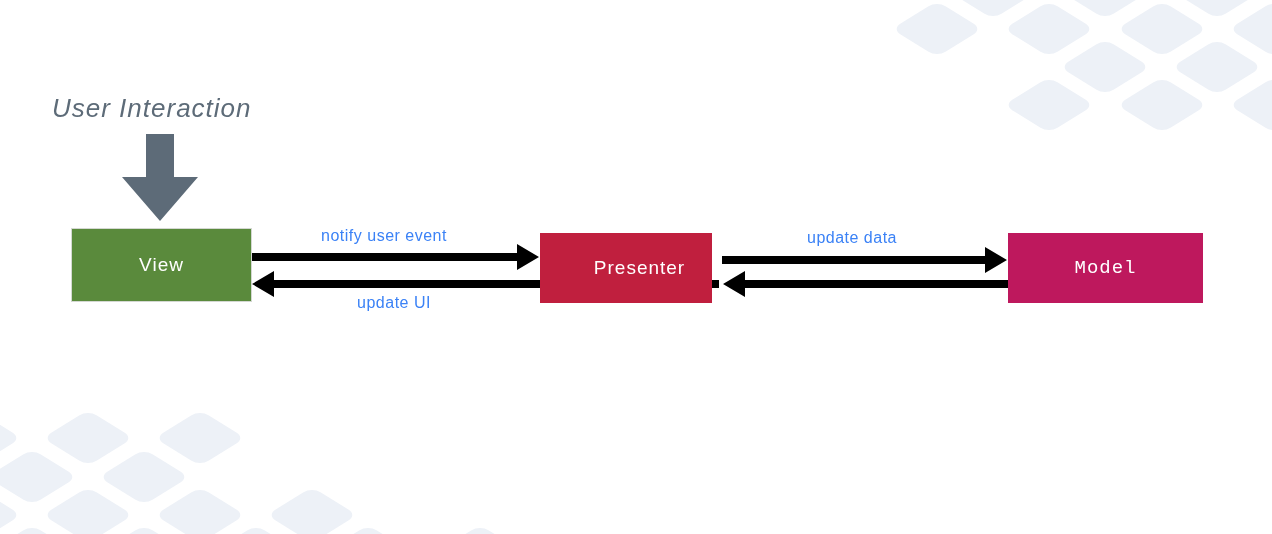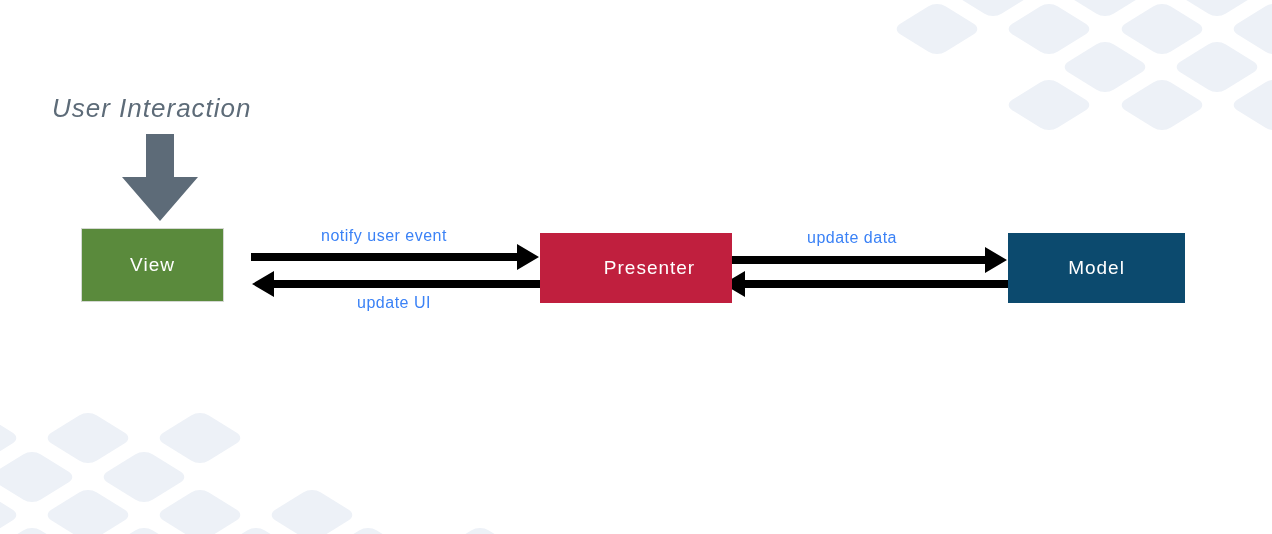--- a/index.html
+++ b/index.html
@@ -31,32 +31,33 @@
     display: flex;
     align-items: center;
     justify-content: center;
     color: #ffffff;
     font-size: 19px;
     letter-spacing: 1px;
     box-sizing: border-box;
     white-space: nowrap;
   }
   .node-view {
-    left: 81px; top: 228px; width: 143px; height: 74px;
+    left: 71px; top: 228px; width: 181px; height: 74px;
     background: #5a8a3c;
     border: 1px solid #d4d8d2;
   }
   .node-presenter {
-    left: 540px; top: 233px; width: 192px; height: 70px;
+    left: 540px; top: 233px; width: 172px; height: 70px;
     background: #c01f3e;
     padding-left: 27px;
   }
   .node-model {
-    left: 1008px; top: 233px; width: 177px; height: 70px;
-    background: #0c4a6e;
+    left: 1008px; top: 233px; width: 195px; height: 70px;
+    background: #be185d;
+    font-family: Liberation Mono, monospace;
   }
   .edge-label {
     position: absolute;
     transform: translateX(-50%);
     font-size: 16px;
     letter-spacing: 0.5px;
     color: #3b82f6;
     white-space: nowrap;
   }
   .el-notify   { left: 384px; top: 227px; }

